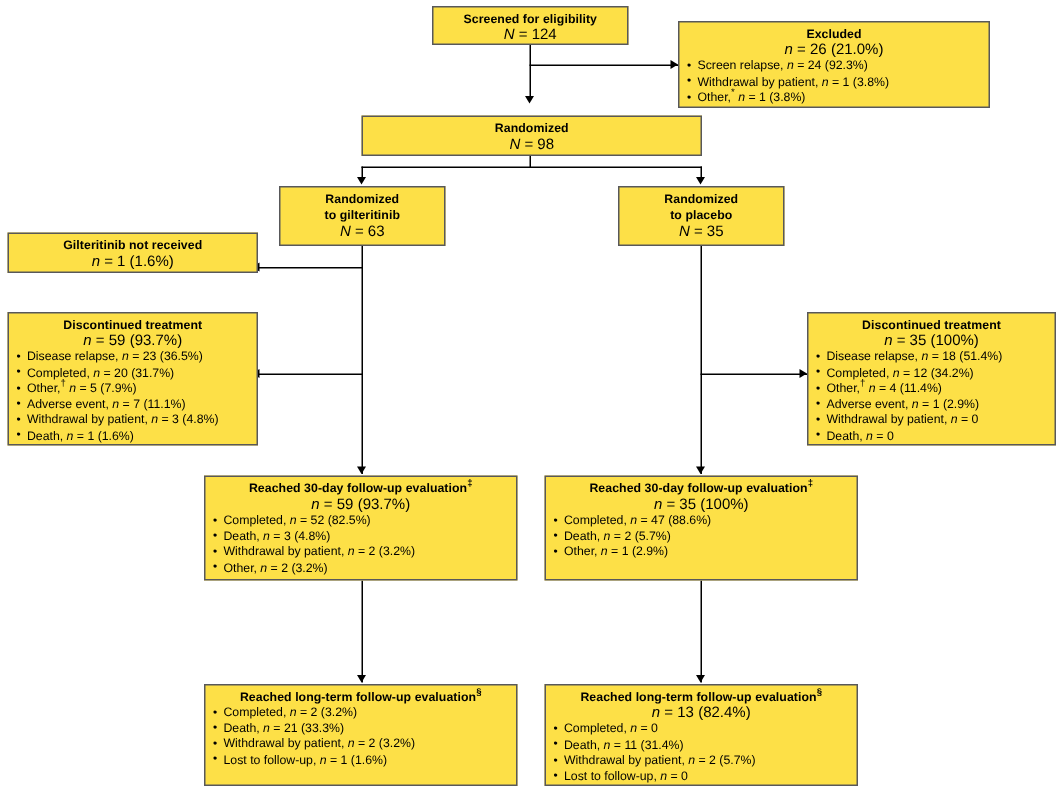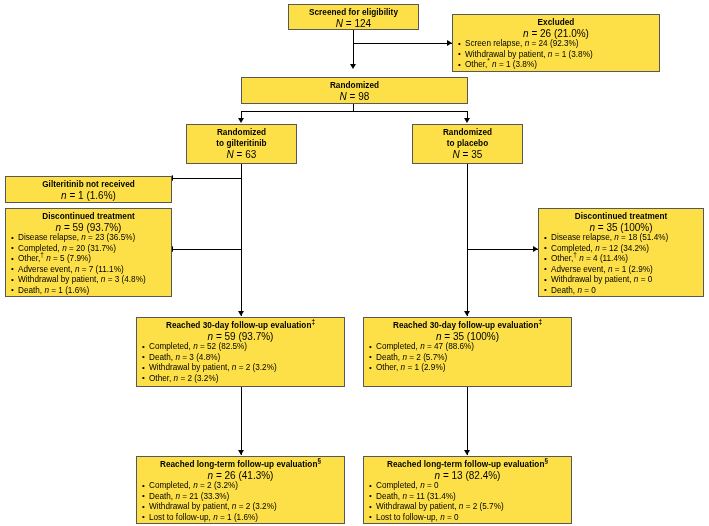--- a/index.html
+++ b/index.html
@@ -157,21 +157,21 @@
     <div class="bt">to gilteritinib</div>
     <div class="bn"><em class="it">N</em><span> = 63</span></div>
   </div>
 
   <div class="box" style="left:412px; top:124px; width:111px; height:40px;">
     <div class="bt">Randomized</div>
     <div class="bt">to placebo</div>
     <div class="bn"><em class="it">N</em><span> = 35</span></div>
   </div>
 
-  <div class="box" style="left:5px; top:176px; width:167px; height:27px;">
+  <div class="box" style="left:5px; top:155px; width:167px; height:27px;">
     <div class="bt">Gilteritinib not received</div>
     <div class="bn"><em class="it">n</em><span> = 1 (1.6%)</span></div>
   </div>
 
   <div class="box" style="left:5px; top:208px; width:167px; height:89px;">
     <div class="bt">Discontinued treatment</div>
     <div class="bn"><em class="it">n</em><span> = 59 (93.7%)</span></div>
     <ul class="ul">
       <li class="bullet"><span>Disease relapse, </span><em class="it">n</em><span> = 23 (36.5%)</span></li>
       <li class="bullet"><span>Completed, </span><em class="it">n</em><span> = 20 (31.7%)</span></li>
@@ -211,21 +211,20 @@
     <div class="bn"><em class="it">n</em><span> = 35 (100%)</span></div>
     <ul class="ul">
       <li class="bullet"><span>Completed, </span><em class="it">n</em><span> = 47 (88.6%)</span></li>
       <li class="bullet"><span>Death, </span><em class="it">n</em><span> = 2 (5.7%)</span></li>
       <li class="bullet"><span>Other, </span><em class="it">n</em><span> = 1 (2.9%)</span></li>
     </ul>
   </div>
 
   <div class="box" style="left:136px; top:456px; width:209px; height:68px;">
     <div class="bt"><span>Reached long-term follow-up evaluation</span><sup class="sym">§</sup></div>
-    <div class="bn"><em class="it">n</em><span> = 26 (41.3%)</span></div>
     <ul class="ul">
       <li class="bullet"><span>Completed, </span><em class="it">n</em><span> = 2 (3.2%)</span></li>
       <li class="bullet"><span>Death, </span><em class="it">n</em><span> = 21 (33.3%)</span></li>
       <li class="bullet"><span>Withdrawal by patient, </span><em class="it">n</em><span> = 2 (3.2%)</span></li>
       <li class="bullet"><span>Lost to follow-up, </span><em class="it">n</em><span> = 1 (1.6%)</span></li>
     </ul>
   </div>
 
   <div class="box" style="left:363px; top:456px; width:209px; height:68px;">
     <div class="bt"><span>Reached long-term follow-up evaluation</span><sup class="sym">§</sup></div>

